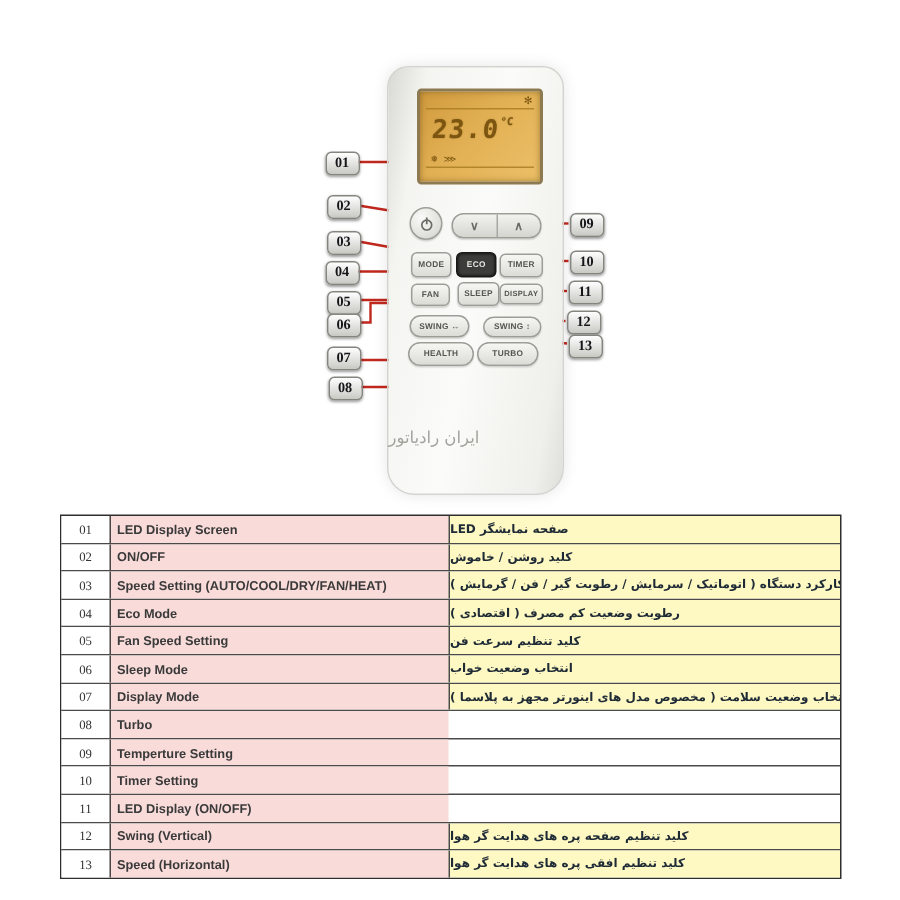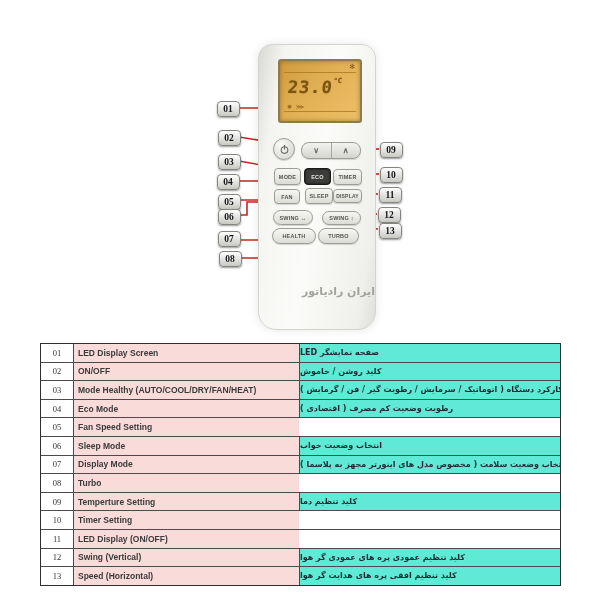--- a/index.html
+++ b/index.html
@@ -42,40 +42,40 @@
   #b-eco{left:45px;top:123px;width:25px;height:15px;background:#3c3c3a;color:#ececе6;
          color:#ececе6;border:1px solid #191917;color:#eaeae4;box-shadow:inset 0 0 2px #000;}
   #b-timer{left:74px;top:124px;width:27px;height:14px;}
   #b-fan{left:15px;top:144px;width:24px;height:13px;}
   #b-sleep{left:46px;top:143px;width:26px;height:14px;}
   #b-display{left:74px;top:144px;width:27px;height:12px;font-size:5px;}
   #b-swing-h{left:14px;top:165px;width:38px;height:13px;}
   #b-swing-v{left:63px;top:166px;width:37px;height:12px;}
   #b-health{left:13px;top:183px;width:42px;height:14px;}
   #b-turbo{left:59px;top:183px;width:39px;height:14px;}
-  #brand{position:absolute;left:0;right:0;top:240px;text-align:right;direction:rtl;
-    font-family:"DejaVu Sans",sans-serif;font-size:11px;font-weight:bold;color:#a3a39d;
+  #brand{position:absolute;left:0;right:0;top:240px;text-align:left;direction:rtl;
+    font-family:"DejaVu Sans",sans-serif;font-size:11px;font-weight:normal;color:#a3a39d;
     letter-spacing:0px;}
 
   
   .badge{position:absolute;width:21px;height:14px;border-radius:4px;
     background:linear-gradient(#fefefe,#c9c9c4);border:1px solid #858580;
     box-shadow:0 1px 2px rgba(0,0,0,.4);display:flex;align-items:center;justify-content:center;
     font-family:"Liberation Serif",serif;font-weight:bold;font-size:9.5px;color:#16161a;}
   #lines{position:absolute;left:0;top:0;pointer-events:none;}
 
   
   #spec-table{position:absolute;left:40px;top:343px;width:519px;border:1px solid #2e2e2e;}
   .trow{display:flex;height:17.6px;border-top:1px solid #4a4a4a;}
   .trow:first-child{border-top:none;}
   .c-num{width:32px;background:#fff;display:flex;align-items:center;justify-content:center;
     font-family:"Liberation Serif",serif;font-size:8.5px;color:#333;}
   .c-en{width:221px;background:#f9dcda;border-left:1px solid #4a4a4a;display:flex;align-items:center;
     padding-left:4px;font-size:8.5px;font-weight:600;color:#3a3a3a;white-space:nowrap;overflow:hidden;}
-  .c-fa{flex:1;background:#5eead4;border-left:1px solid #4a4a4a;display:flex;align-items:center;
+  .c-fa{flex:1;background:#fef9c3;border-left:1px solid #4a4a4a;display:flex;align-items:center;
     justify-content:flex-end;padding-right:4px;direction:rtl;
     font-family:"DejaVu Sans",sans-serif;font-size:8px;font-weight:600;color:#1e2a35;
     white-space:nowrap;overflow:hidden;}
 </style>
 </head>
 <body>
 
 <div id="canvas">
 
   <svg id="lines" width="600" height="340" viewBox="0 0 600 340">
@@ -151,63 +151,63 @@
         <div class="c-en">LED Display Screen</div>
         <div class="c-fa">صفحه نمایشگر LED</div>
       </div>
       <div class="trow">
         <div class="c-num">02</div>
         <div class="c-en">ON/OFF</div>
         <div class="c-fa">کلید روشن / خاموش</div>
       </div>
       <div class="trow">
         <div class="c-num">03</div>
-        <div class="c-en">Mode Healthy (AUTO/COOL/DRY/FAN/HEAT)</div>
+        <div class="c-en">Speed Setting (AUTO/COOL/DRY/FAN/HEAT)</div>
         <div class="c-fa">انتخاب کارکرد دستگاه ( اتوماتیک / سرمایش / رطوبت گیر / فن / گرمایش )</div>
       </div>
       <div class="trow">
         <div class="c-num">04</div>
         <div class="c-en">Eco Mode</div>
         <div class="c-fa">رطوبت وضعیت کم مصرف ( اقتصادی )</div>
       </div>
       <div class="trow">
         <div class="c-num">05</div>
         <div class="c-en">Fan Speed Setting</div>
+        <div class="c-fa">کلید تنظیم سرعت فن</div>
       </div>
       <div class="trow">
         <div class="c-num">06</div>
         <div class="c-en">Sleep Mode</div>
         <div class="c-fa">انتخاب وضعیت خواب</div>
       </div>
       <div class="trow">
         <div class="c-num">07</div>
         <div class="c-en">Display Mode</div>
         <div class="c-fa">انتخاب وضعیت سلامت ( مخصوص مدل های اینورتر مجهز به پلاسما )</div>
       </div>
       <div class="trow">
         <div class="c-num">08</div>
         <div class="c-en">Turbo</div>
       </div>
       <div class="trow">
         <div class="c-num">09</div>
         <div class="c-en">Temperture Setting</div>
-        <div class="c-fa">کلید تنظیم دما</div>
       </div>
       <div class="trow">
         <div class="c-num">10</div>
         <div class="c-en">Timer Setting</div>
       </div>
       <div class="trow">
         <div class="c-num">11</div>
         <div class="c-en">LED Display (ON/OFF)</div>
       </div>
       <div class="trow">
         <div class="c-num">12</div>
         <div class="c-en">Swing (Vertical)</div>
-        <div class="c-fa">کلید تنظیم عمودی پره های عمودی گر هوا</div>
+        <div class="c-fa">کلید تنظیم صفحه پره های هدایت گر هوا</div>
       </div>
       <div class="trow">
         <div class="c-num">13</div>
         <div class="c-en">Speed (Horizontal)</div>
         <div class="c-fa">کلید تنظیم افقی پره های هدایت گر هوا</div>
       </div>
     </div>
 
 </div>
 

